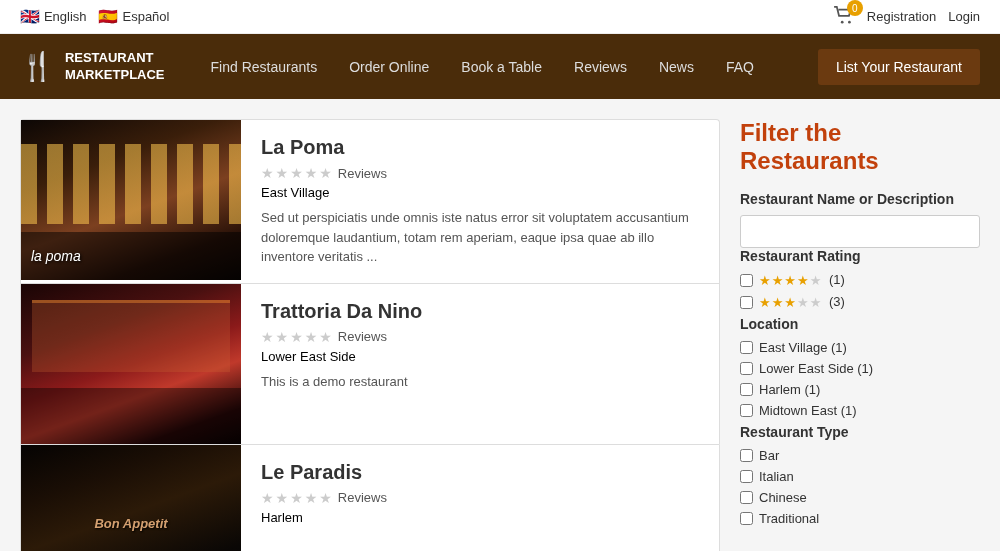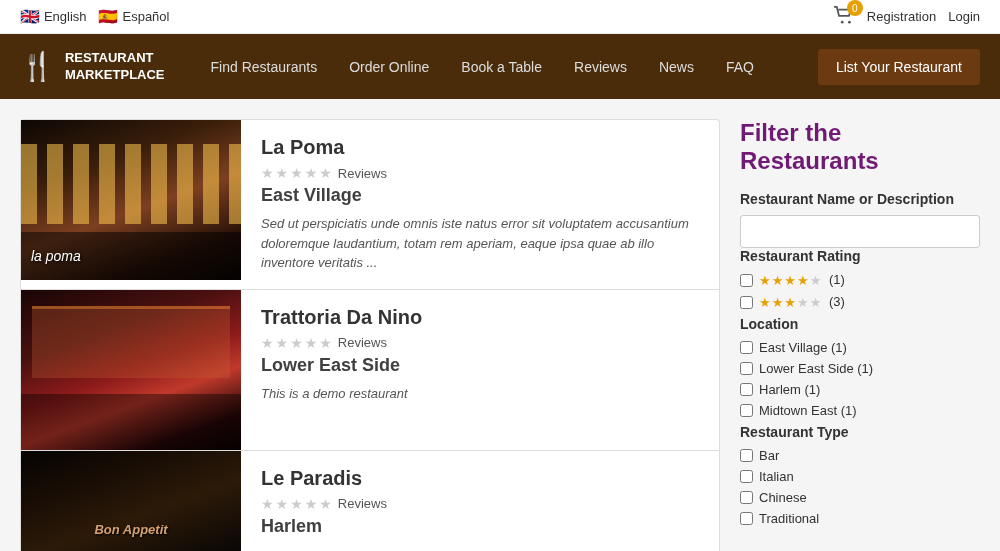--- a/index.html
+++ b/index.html
@@ -83,28 +83,28 @@
     .img-placeholder-3 {
       background: linear-gradient(135deg, #0a0a0a 0%, #2c1a08 40%, #1a0a00 70%, #050200 100%);
     }
 
     .restaurant-info { padding: 16px 20px; flex: 1; }
     .restaurant-name { font-size: 20px; font-weight: bold; color: #333; margin-bottom: 6px; }
     .restaurant-stars { display: flex; align-items: center; gap: 6px; margin-bottom: 4px; }
     .stars { display: flex; gap: 2px; }
     .star { color: #ccc; font-size: 14px; }
     .reviews-label { color: #555; font-size: 13px; }
-    .restaurant-location { color: #404040; font-size: 18px; margin-bottom: 8px; font-weight: bold; }
-    .restaurant-desc { color: #555; font-size: 13px; line-height: 1.5; font-style: italic; }
+    .restaurant-location { color: #000000; font-size: 13px; margin-bottom: 8px; }
+    .restaurant-desc { color: #555; font-size: 13px; line-height: 1.5; }
 
     
     .filter-panel {
       width: 240px; flex-shrink: 0;
     }
-    .filter-title { font-size: 24px; font-weight: bold; color: #701a75; margin-bottom: 16px; }
+    .filter-title { font-size: 24px; font-weight: bold; color: #c2410c; margin-bottom: 16px; }
 
     .filter-section { margin-bottom: 0; }
     .filter-section-title { font-weight: bold; font-size: 14px; margin-bottom: 8px; }
 
     .filter-input {
       width: 100%; padding: 8px; border: 1px solid #ccc;
       border-radius: 3px; font-size: 13px; outline: none;
     }
 
     .filter-option {

